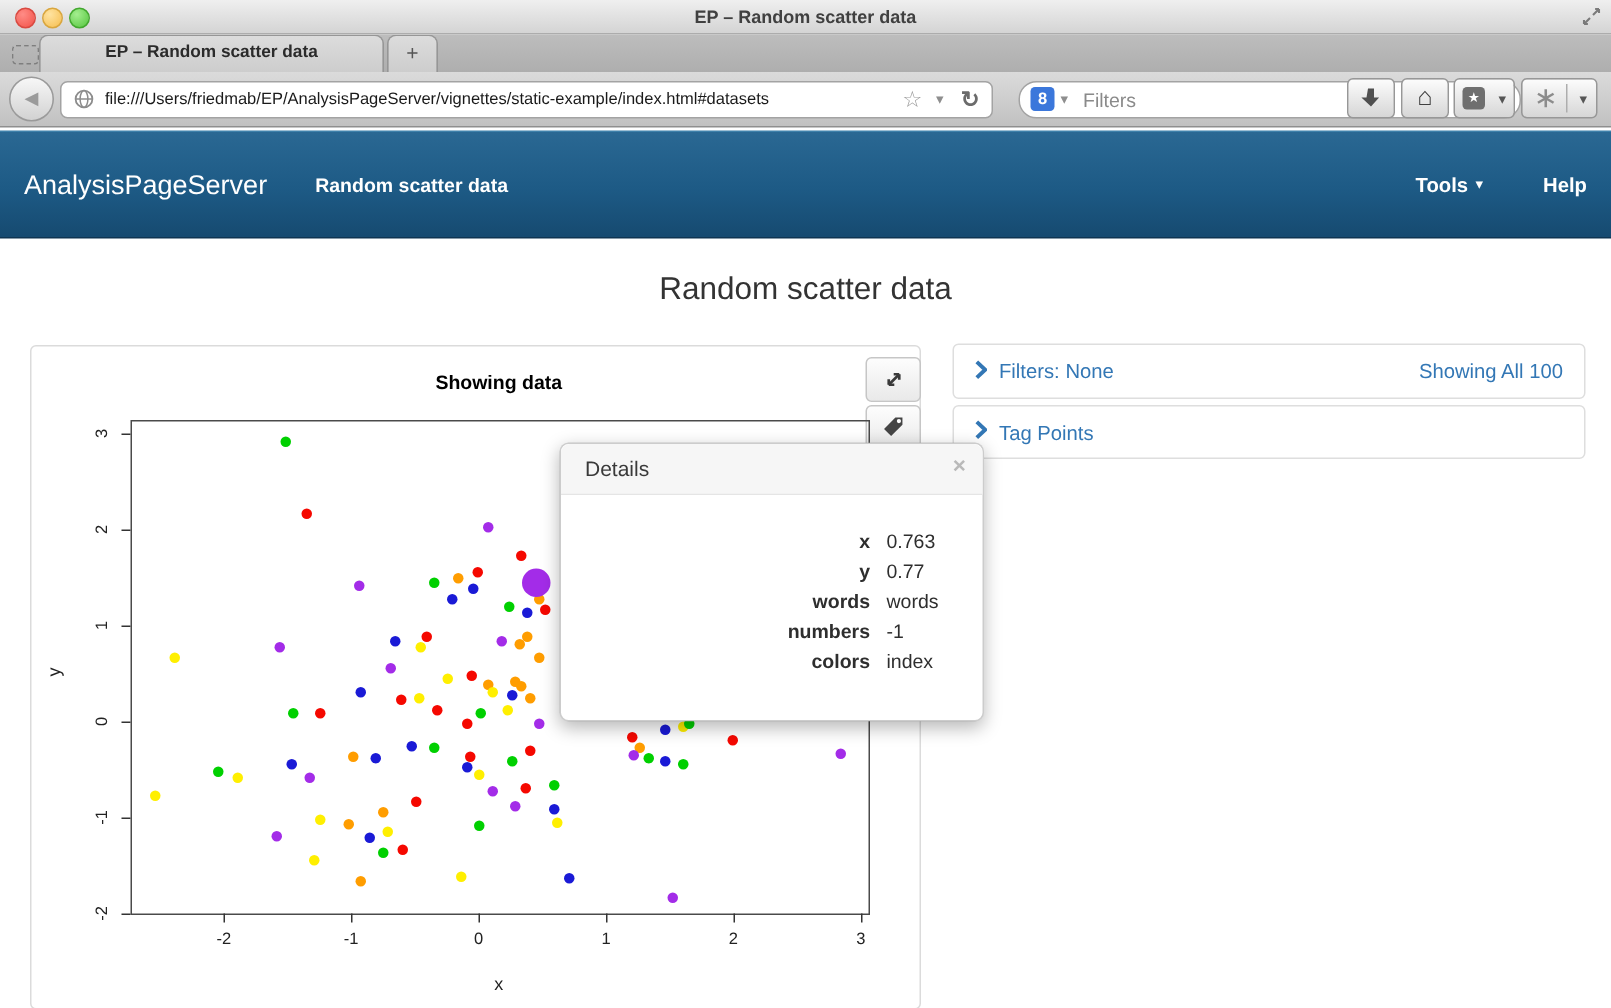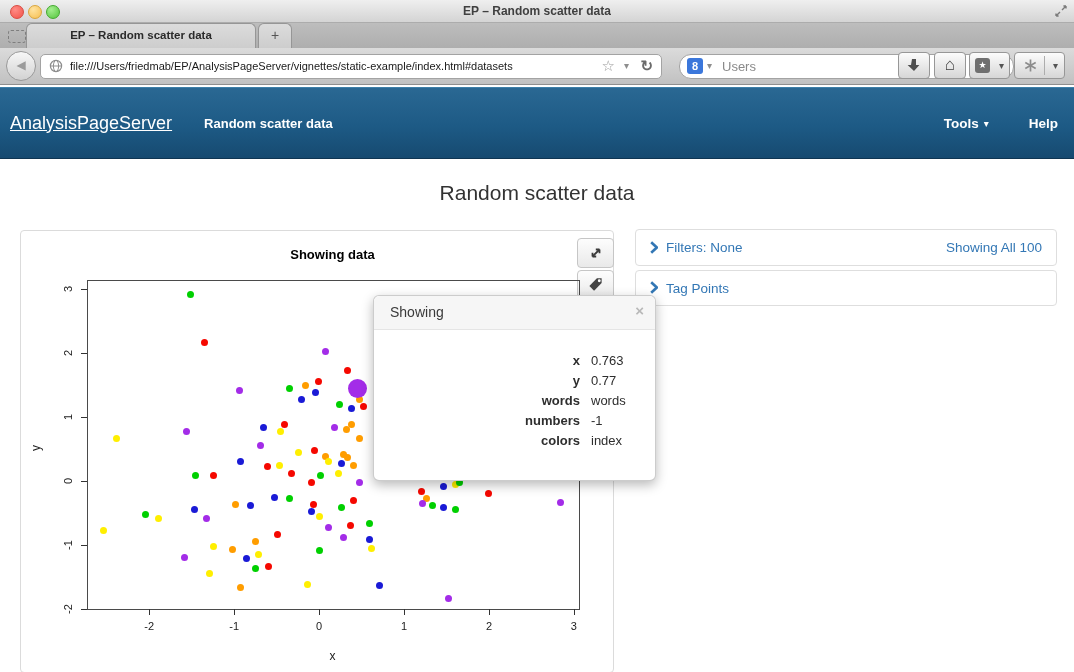--- a/index.html
+++ b/index.html
@@ -58,21 +58,21 @@
   .bm-caret { position:absolute; right:5px; top:7px; font-size:10px; color:#555; }
   .btn-addon { left:1014px; width:49px; }
   .addon-div { position:absolute; left:29px; top:3px; width:1px; height:19px; background:#ADADAD; }
   .addon-caret { position:absolute; right:6px; top:7px; font-size:10px; color:#555; }
 
   
   .navbar { position:absolute; left:0; top:87px; width:1074px; height:70px;
     background:linear-gradient(#2A6893 0%, #1D5A85 55%, #164A70 100%);
     border-top:1px solid #3D80AA; border-bottom:1px solid #0F3552;
     display:flex; align-items:center; }
-  .brand { color:#fff; font-size:18px; margin-left:10px;text-decoration:underline; }
+  .brand { color:#fff; font-size:18px; margin-left:16px; }
   .nav-page { color:#fff; font-size:13px; font-weight:bold; margin-left:32px; }
   .nav-right { margin-left:auto; display:flex; align-items:center; }
   .nav-tools { color:#fff; font-size:13.5px; font-weight:600;text-align:right; }
   .nav-caret { color:#fff; font-size:10px; margin-left:5px; }
   .nav-help { color:#fff; font-size:13.5px; font-weight:600; margin-left:40px; margin-right:16px; }
 
   .page-heading { position:absolute; left:0; top:181px; width:1074px; text-align:center;
     font-size:21px; color:#333; }
 
   
@@ -153,21 +153,21 @@
         </svg>
     </span>
     <span class="url-text">file:///Users/friedmab/EP/AnalysisPageServer/vignettes/static-example/index.html#datasets</span>
     <span class="star-ic">☆</span>
     <span class="url-caret">▾</span>
     <span class="reload-ic">↻</span>
   </div>
   <div class="search-field">
     <span class="g-logo">8</span>
     <span class="g-caret">▾</span>
-    <span class="search-text">Users</span>
+    <span class="search-text">Filters</span>
     <span class="mag-ic">
       <svg width="15" height="15" viewBox="0 0 15 15">
           <circle cx="6.2" cy="6.2" r="4.4" stroke="#6E6E6E" stroke-width="1.6" fill="none"></circle>
           <path d="M9.6 9.6 L13.2 13.2" stroke="#6E6E6E" stroke-width="1.8"></path>
         </svg>
     </span>
   </div>
   <div class="tb-btn btn-download">
     <svg width="14" height="15" viewBox="0 0 14 15" style="margin-top:5px">
         <path d="M5 1 h4 v6 h3.4 L7 13 L0.6 7 H4 Z" fill="#4F4F4F"></path>
@@ -350,21 +350,21 @@
   <span class="chev">
     <svg width="8" height="13" viewBox="0 0 8 13">
         <path d="M1.2 1.2 L6.8 6.5 L1.2 11.8" stroke="#3377B5" stroke-width="2.6" fill="none"></path>
       </svg>
   </span>
   <span class="side-link">Tag Points</span>
 </div>
 
 <div class="popup">
   <div class="popup-head">
-    <span class="popup-title">Showing</span>
+    <span class="popup-title">Details</span>
     <span class="popup-close">×</span>
   </div>
   <table class="popup-table">
     <tbody>
         <tr>
       <td class="pt-label">x</td>
       <td>0.763</td>
     </tr>
     <tr>
       <td class="pt-label">y</td>

